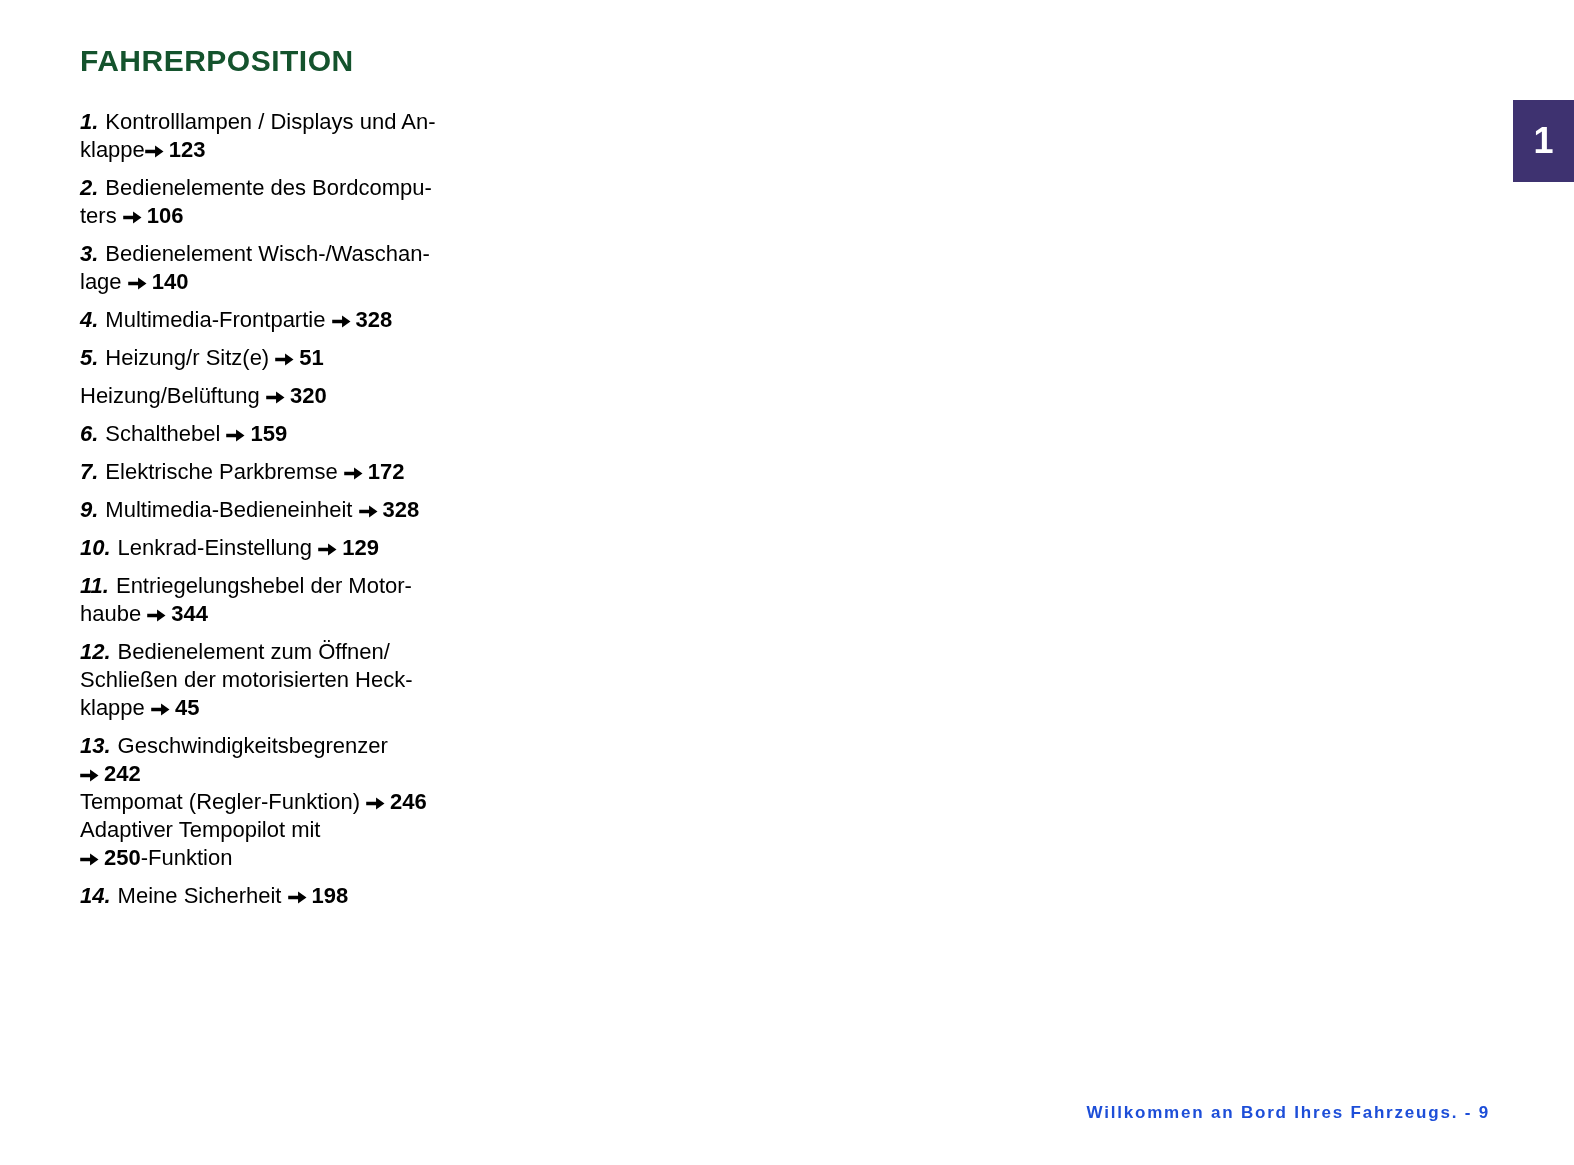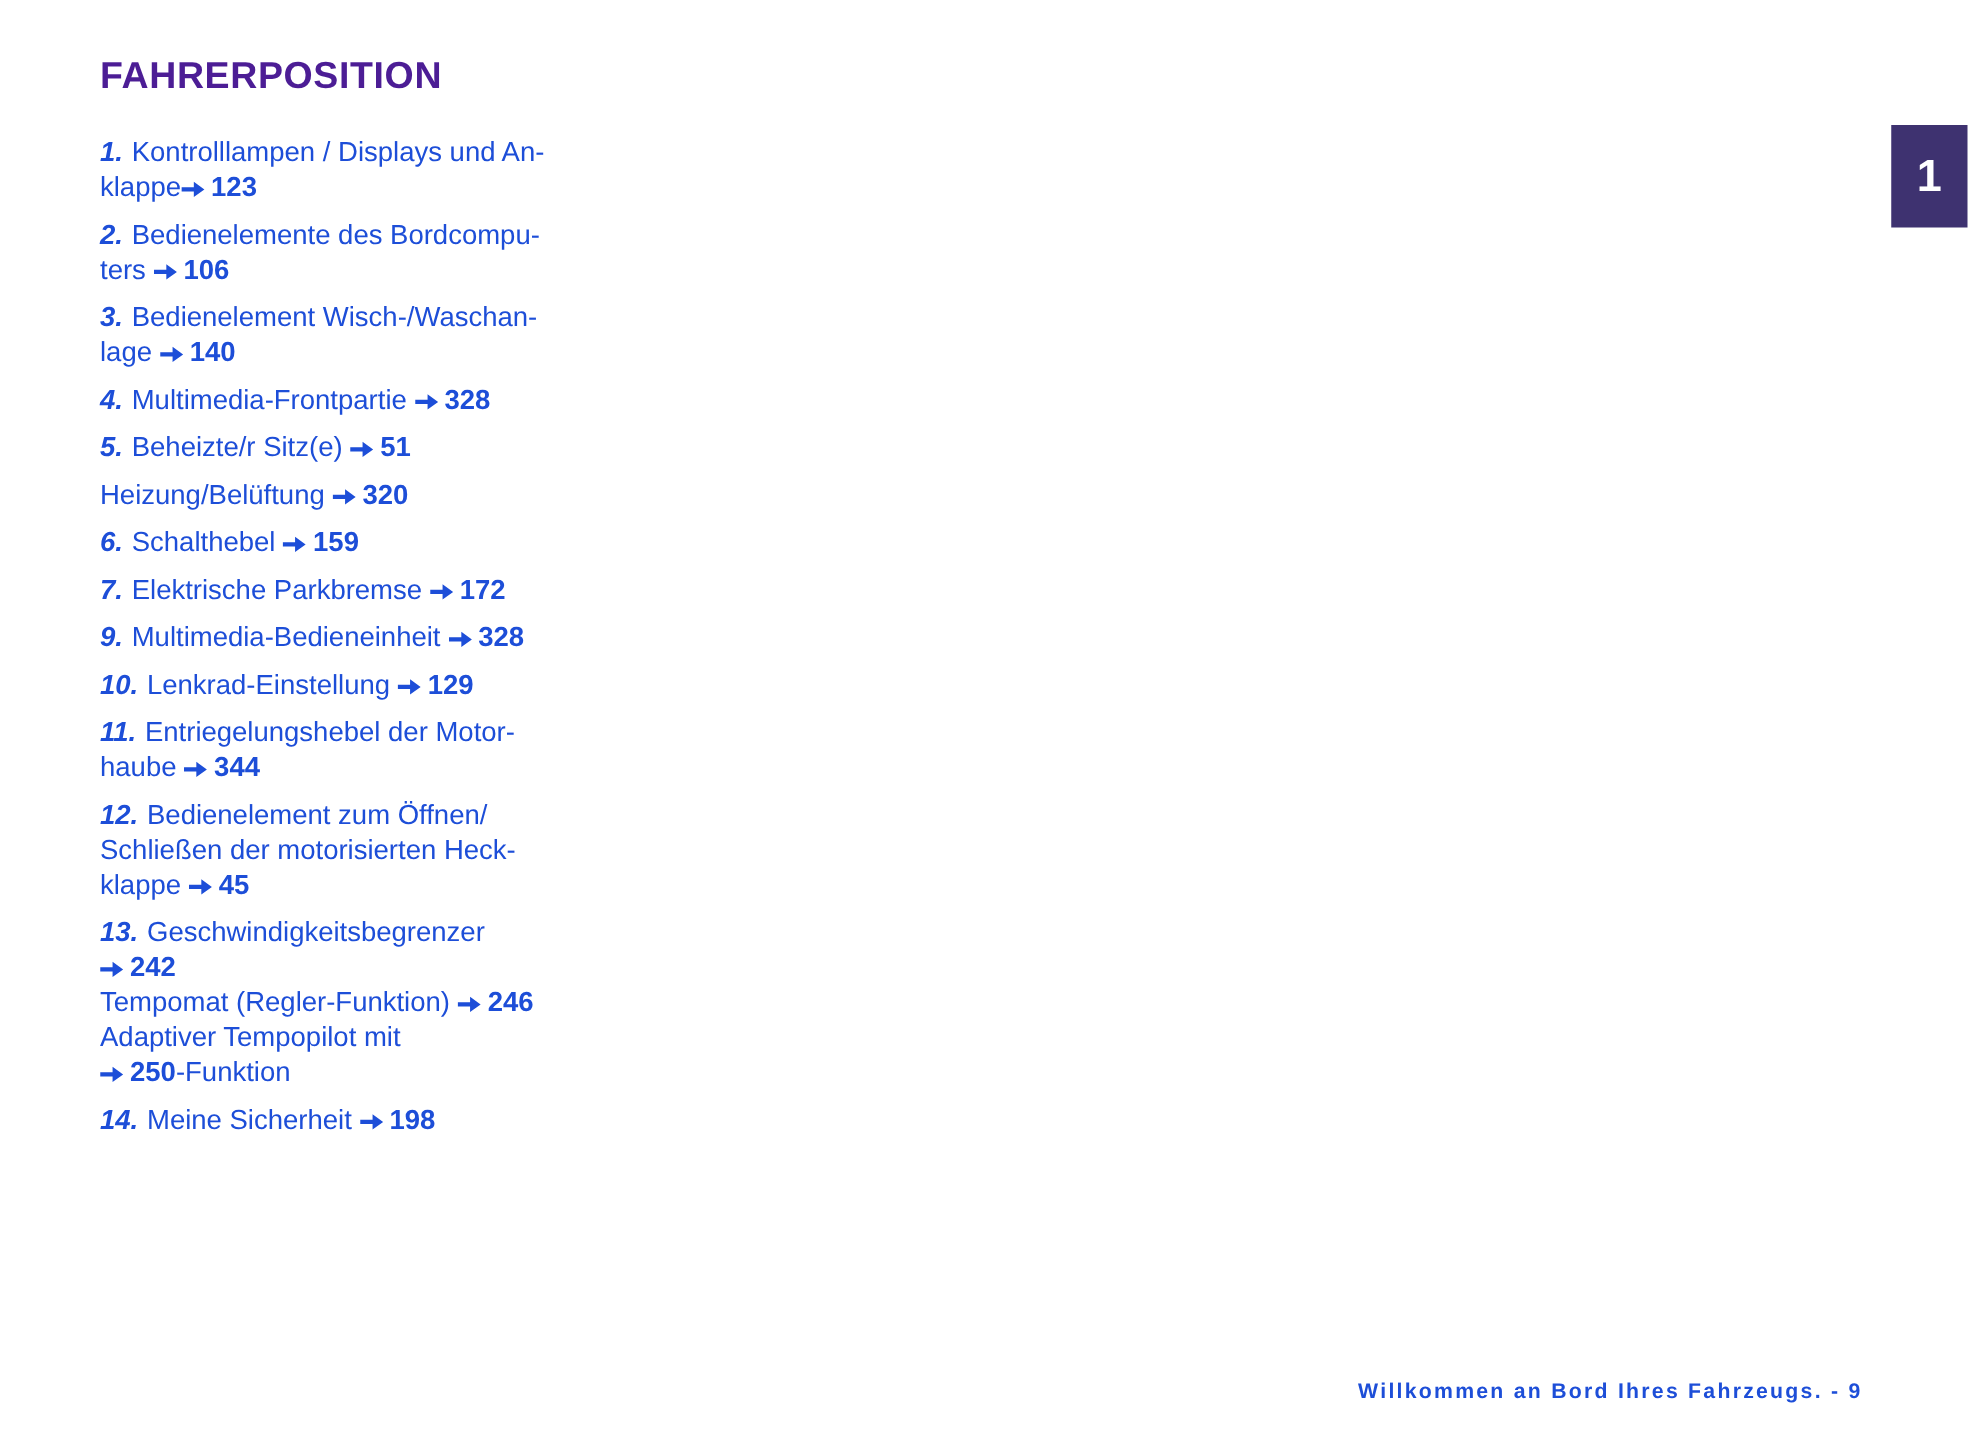--- a/index.html
+++ b/index.html
@@ -20,28 +20,28 @@
   .content {
     position: absolute;
     left: 80px;
     top: 44px;
     width: 490px;
   }
   .title {
     font-size: 30px;
     font-weight: 700;
     letter-spacing: 0.5px;
-    color: #4c1d95;
+    color: #14532d;
     margin-bottom: 30px;
   }
   .item {
     font-size: 22px;
     line-height: 28px;
     margin-bottom: 10px;
-    color: #1d4ed8;
+    color: #000000;
   }
   .num {
     font-weight: 700;
     font-style: italic;
     margin-right: 7px;
   }
   .txt { font-weight: 400; }
   .pg  { font-weight: 700; }
   .arrow {
     display: inline-block;
@@ -91,21 +91,21 @@
             </svg></span><span class="pg">123</span></p>
         <p class="item"><span class="num">2.</span><span class="txt">Bedienelemente des Bordcompu-</span><br><span class="txt">ters </span><span class="arrow"><svg viewBox="0 0 20 14" aria-hidden="true">
               <path fill="currentColor" d="M0 5.1h10.6V0.5L19.7 7l-9.1 6.5V8.9H0z"></path>
             </svg></span><span class="pg">106</span></p>
         <p class="item"><span class="num">3.</span><span class="txt">Bedienelement Wisch-/Waschan-</span><br><span class="txt">lage </span><span class="arrow"><svg viewBox="0 0 20 14" aria-hidden="true">
               <path fill="currentColor" d="M0 5.1h10.6V0.5L19.7 7l-9.1 6.5V8.9H0z"></path>
             </svg></span><span class="pg">140</span></p>
         <p class="item"><span class="num">4.</span><span class="txt">Multimedia-Frontpartie </span><span class="arrow"><svg viewBox="0 0 20 14" aria-hidden="true">
               <path fill="currentColor" d="M0 5.1h10.6V0.5L19.7 7l-9.1 6.5V8.9H0z"></path>
             </svg></span><span class="pg">328</span></p>
-        <p class="item"><span class="num">5.</span><span class="txt">Beheizte/r Sitz(e) </span><span class="arrow"><svg viewBox="0 0 20 14" aria-hidden="true">
+        <p class="item"><span class="num">5.</span><span class="txt">Heizung/r Sitz(e) </span><span class="arrow"><svg viewBox="0 0 20 14" aria-hidden="true">
               <path fill="currentColor" d="M0 5.1h10.6V0.5L19.7 7l-9.1 6.5V8.9H0z"></path>
             </svg></span><span class="pg">51</span></p>
         <p class="item"><span class="txt">Heizung/Belüftung </span><span class="arrow"><svg viewBox="0 0 20 14" aria-hidden="true">
               <path fill="currentColor" d="M0 5.1h10.6V0.5L19.7 7l-9.1 6.5V8.9H0z"></path>
             </svg></span><span class="pg">320</span></p>
         <p class="item"><span class="num">6.</span><span class="txt">Schalthebel </span><span class="arrow"><svg viewBox="0 0 20 14" aria-hidden="true">
               <path fill="currentColor" d="M0 5.1h10.6V0.5L19.7 7l-9.1 6.5V8.9H0z"></path>
             </svg></span><span class="pg">159</span></p>
         <p class="item"><span class="num">7.</span><span class="txt">Elektrische Parkbremse </span><span class="arrow"><svg viewBox="0 0 20 14" aria-hidden="true">
               <path fill="currentColor" d="M0 5.1h10.6V0.5L19.7 7l-9.1 6.5V8.9H0z"></path>

